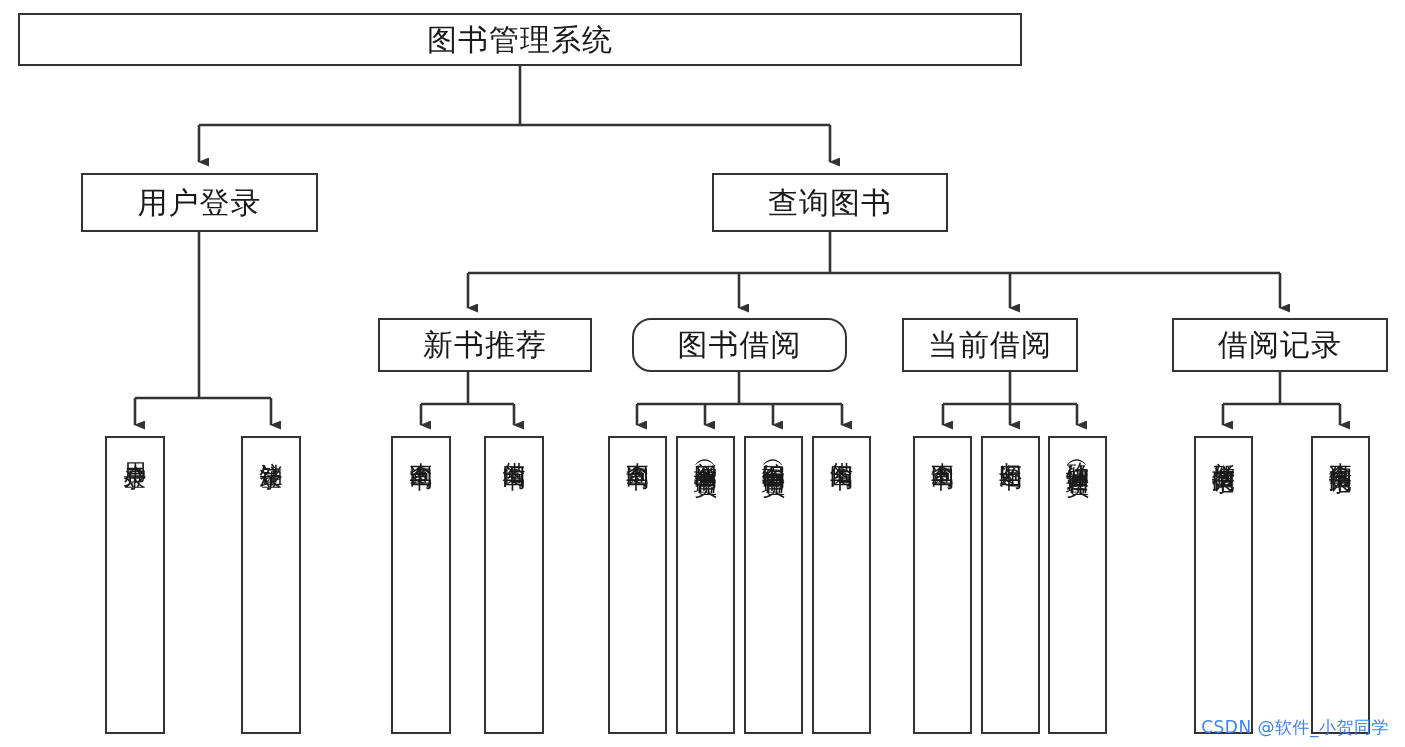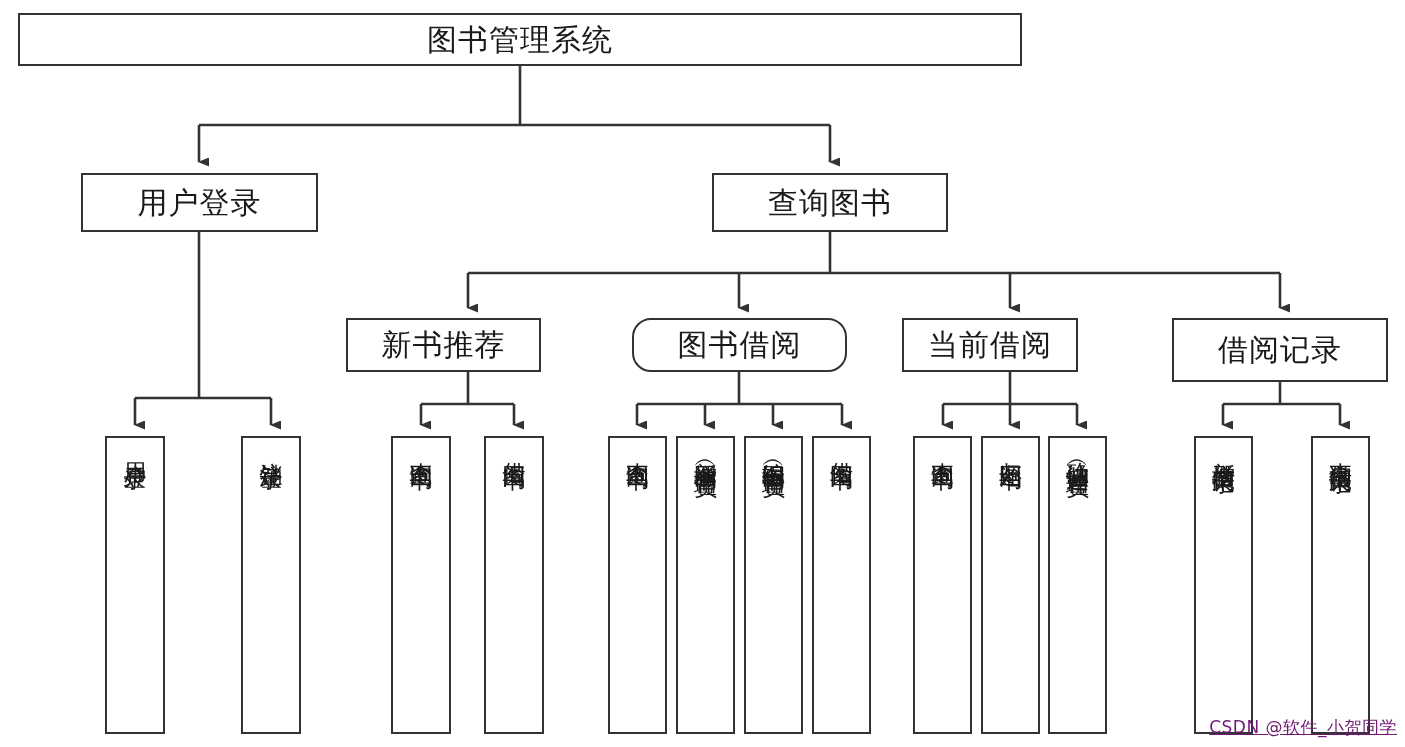--- a/index.html
+++ b/index.html
@@ -52,28 +52,27 @@
     writing-mode: vertical-rl;
     text-orientation: upright;
     font-size: 23px;
     line-height: 1.18;
     letter-spacing: 2px;
     white-space: nowrap;
     margin: 0 auto;
   }
   .watermark {
     position: absolute;
-    right: 8px;
+    right: 16px;
     bottom: 8px;
     font-size: 17px;
-    color: #701a75;
+    color: #3b82f6;
     letter-spacing: 0.5px;
     white-space: nowrap;
     pointer-events: none;
-    text-decoration: underline;
   }
 </style>
 </head>
 <body>
 
 <div id="diagram-root">
 
   <svg class="diagram-svg" viewBox="0 0 1405 747" xmlns="http://www.w3.org/2000/svg">
     <defs>
       <marker id="arrowhead" markerWidth="9" markerHeight="11" refX="4.5" refY="10" orient="auto" markerUnits="userSpaceOnUse">
@@ -128,30 +127,30 @@
     <span class="node-label">图书管理系统</span>
   </div>
 
   <div class="node-box node-h" style="left:81px; top:173px; width:237px; height:59px;">
     <span class="node-label">用户登录</span>
   </div>
   <div class="node-box node-h" style="left:712px; top:173px; width:236px; height:59px;">
     <span class="node-label">查询图书</span>
   </div>
 
-  <div class="node-box node-h" style="left:346px; top:318px; width:195px; height:54px;">
+  <div class="node-box node-h" style="left:378px; top:318px; width:214px; height:54px;">
     <span class="node-label">新书推荐</span>
   </div>
   <div class="node-box node-h" style="left:632px; top:318px; width:215px; height:54px;border-radius:19px;">
     <span class="node-label">图书借阅</span>
   </div>
   <div class="node-box node-h" style="left:902px; top:318px; width:176px; height:54px;">
     <span class="node-label">当前借阅</span>
   </div>
-  <div class="node-box node-h" style="left:1172px; top:318px; width:216px; height:64px;">
+  <div class="node-box node-h" style="left:1172px; top:318px; width:216px; height:54px;">
     <span class="node-label">借阅记录</span>
   </div>
 
   <div class="node-box node-v" style="left:105px; top:436px; width:60px; height:298px;">
     <span class="node-label">用户登录</span>
   </div>
   <div class="node-box node-v" style="left:241px; top:436px; width:60px; height:298px;">
     <span class="node-label">注销登录</span>
   </div>
 

